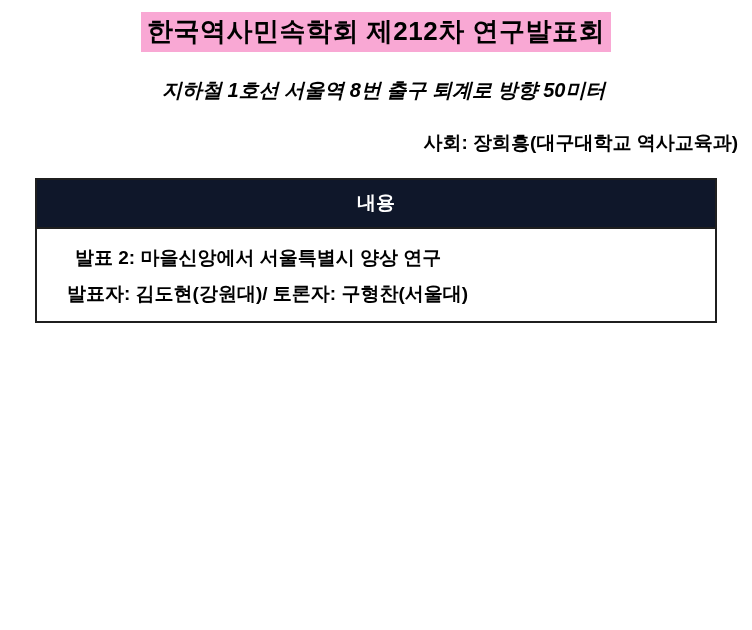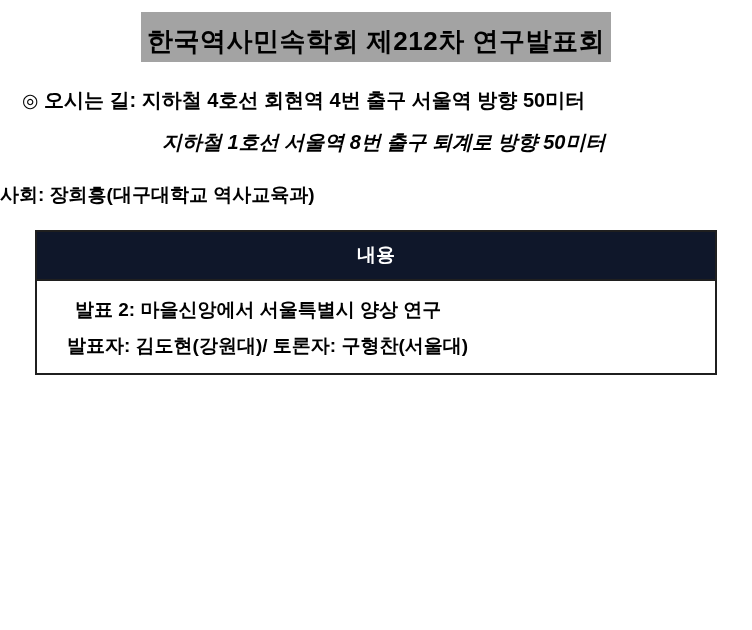--- a/index.html
+++ b/index.html
@@ -18,23 +18,23 @@
     position: relative;
     width: 752px;
     height: 630px;
     box-sizing: border-box;
   }
   .title {
     text-align: left;
     font-size: 26px;
     font-weight: bold;
     letter-spacing: 0.5px;
-    background: #a3a3a3;
+    background: #f9a8d4;
     display: inline-block;
-    padding: 12px 6px 3px 6px;
+    padding: 2px 6px 3px 6px;
     margin: 0;
   }
   .title-wrap {
     text-align: center;
     padding-top: 12px;
   }
   .info-block {
     margin-top: 26px;
     padding-left: 22px;
     font-size: 20px;
@@ -52,20 +52,21 @@
     font-size: 19px;
   }
   .info-line.indented {
     padding-left: 140px;
     margin-bottom: 0;
     font-style: italic;
   }
   .host-line {
     margin-top: 28px;
     padding-right: 14px;
+    text-align: right;
     font-size: 19px;
     font-weight: bold;
     white-space: nowrap;
   }
   table.program {
     margin: 22px auto 0 auto;
     width: 682px;
     border-collapse: collapse;
     table-layout: fixed;
   }
@@ -105,23 +106,20 @@
 </head>
 <body>
 
 <div class="page">
 
   <div class="title-wrap">
     <h1 class="title">한국역사민속학회 제212차 연구발표회</h1>
   </div>
 
   <div class="info-block">
-    <div class="info-line">
-      <span class="marker">◎</span><span>오시는 길: 지하철 4호선 회현역 4번 출구 서울역 방향 50미터</span>
-    </div>
     <div class="info-line indented">지하철 1호선 서울역 8번 출구 퇴계로 방향 50미터</div>
   </div>
 
   <div class="host-line">사회: 장희흥(대구대학교 역사교육과)</div>
 
   <table class="program">
     <thead>
       <tr>
         <th>내용</th>
       </tr>

